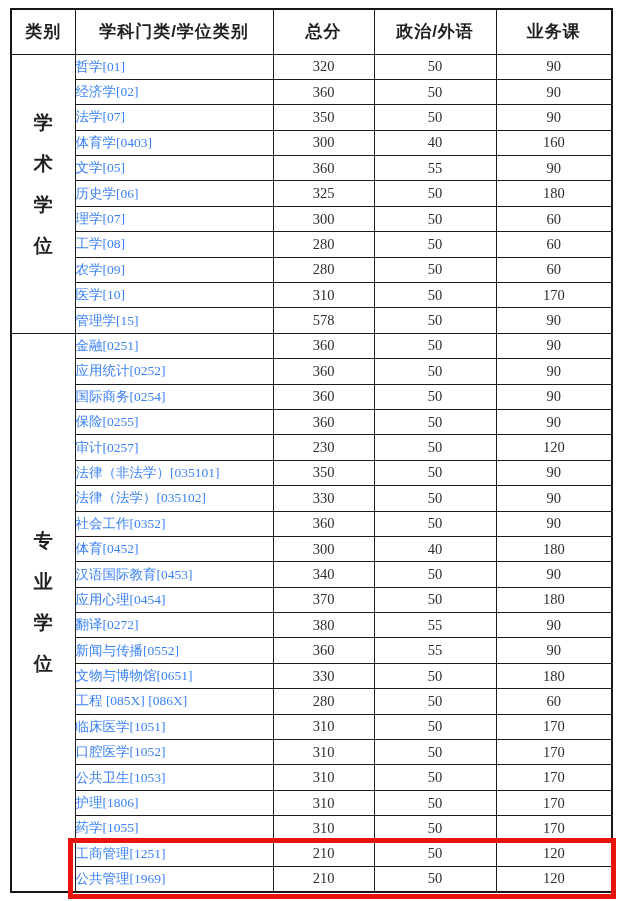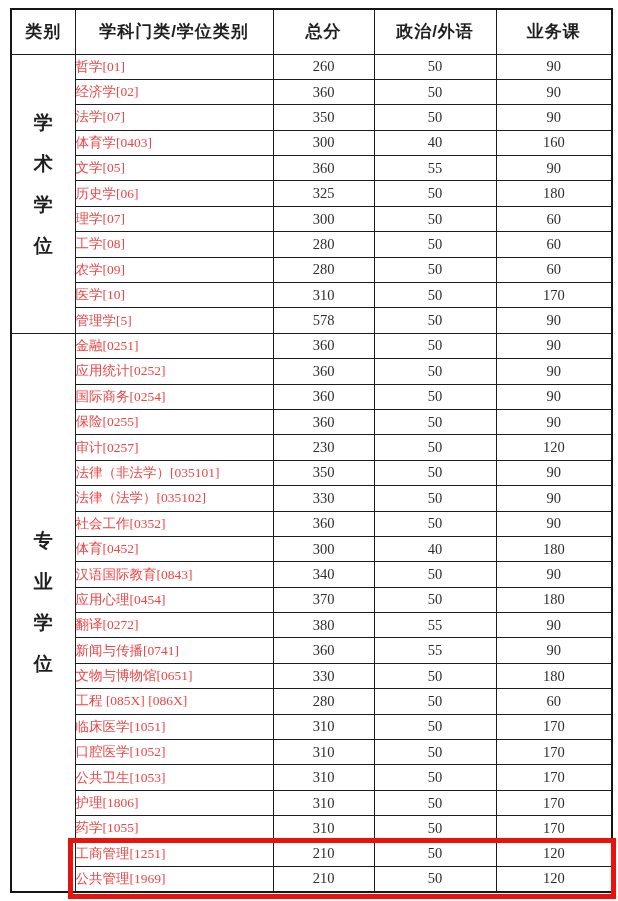--- a/index.html
+++ b/index.html
@@ -34,21 +34,21 @@
     font-size: 17px;
     color: #1f1f1f;
     text-align: center;
     letter-spacing: 1px;
   }
   tr.data-row { height: 25.4px; }
   td.cell-subject {
     text-align: left;
     padding-left: 11px;
     font-size: 13.5px;
-    color: #ef4444;
+    color: #3b82f6;
   }
   td.cell-num {
     text-align: center;
     font-size: 14.5px;
     color: #2d2d2d;
   }
   td.category-cell { vertical-align: middle; }
   .category-stack {
     display: flex;
     flex-direction: column;
@@ -98,21 +98,21 @@
         <tr class="data-row">
           <td class="category-cell" rowspan="11">
             <div class="category-stack">
               <div>学</div>
               <div>术</div>
               <div>学</div>
               <div>位</div>
             </div>
           </td>
           <td class="cell-subject">哲学[01]</td>
-          <td class="cell-num">260</td>
+          <td class="cell-num">320</td>
           <td class="cell-num">50</td>
           <td class="cell-num">90</td>
         </tr>
         <tr class="data-row">
           <td class="cell-subject">经济学[02]</td>
           <td class="cell-num">360</td>
           <td class="cell-num">50</td>
           <td class="cell-num">90</td>
         </tr>
         <tr class="data-row">
@@ -157,21 +157,21 @@
           <td class="cell-num">50</td>
           <td class="cell-num">60</td>
         </tr>
         <tr class="data-row">
           <td class="cell-subject">医学[10]</td>
           <td class="cell-num">310</td>
           <td class="cell-num">50</td>
           <td class="cell-num">170</td>
         </tr>
         <tr class="data-row">
-          <td class="cell-subject">管理学[5]</td>
+          <td class="cell-subject">管理学[15]</td>
           <td class="cell-num">578</td>
           <td class="cell-num">50</td>
           <td class="cell-num">90</td>
         </tr>
         <tr class="data-row">
           <td class="category-cell" rowspan="22">
             <div class="category-stack">
               <div>专</div>
               <div>业</div>
               <div>学</div>
@@ -225,39 +225,39 @@
           <td class="cell-num">50</td>
           <td class="cell-num">90</td>
         </tr>
         <tr class="data-row">
           <td class="cell-subject">体育[0452]</td>
           <td class="cell-num">300</td>
           <td class="cell-num">40</td>
           <td class="cell-num">180</td>
         </tr>
         <tr class="data-row">
-          <td class="cell-subject">汉语国际教育[0843]</td>
+          <td class="cell-subject">汉语国际教育[0453]</td>
           <td class="cell-num">340</td>
           <td class="cell-num">50</td>
           <td class="cell-num">90</td>
         </tr>
         <tr class="data-row">
           <td class="cell-subject">应用心理[0454]</td>
           <td class="cell-num">370</td>
           <td class="cell-num">50</td>
           <td class="cell-num">180</td>
         </tr>
         <tr class="data-row">
           <td class="cell-subject">翻译[0272]</td>
           <td class="cell-num">380</td>
           <td class="cell-num">55</td>
           <td class="cell-num">90</td>
         </tr>
         <tr class="data-row">
-          <td class="cell-subject">新闻与传播[0741]</td>
+          <td class="cell-subject">新闻与传播[0552]</td>
           <td class="cell-num">360</td>
           <td class="cell-num">55</td>
           <td class="cell-num">90</td>
         </tr>
         <tr class="data-row">
           <td class="cell-subject">文物与博物馆[0651]</td>
           <td class="cell-num">330</td>
           <td class="cell-num">50</td>
           <td class="cell-num">180</td>
         </tr>

